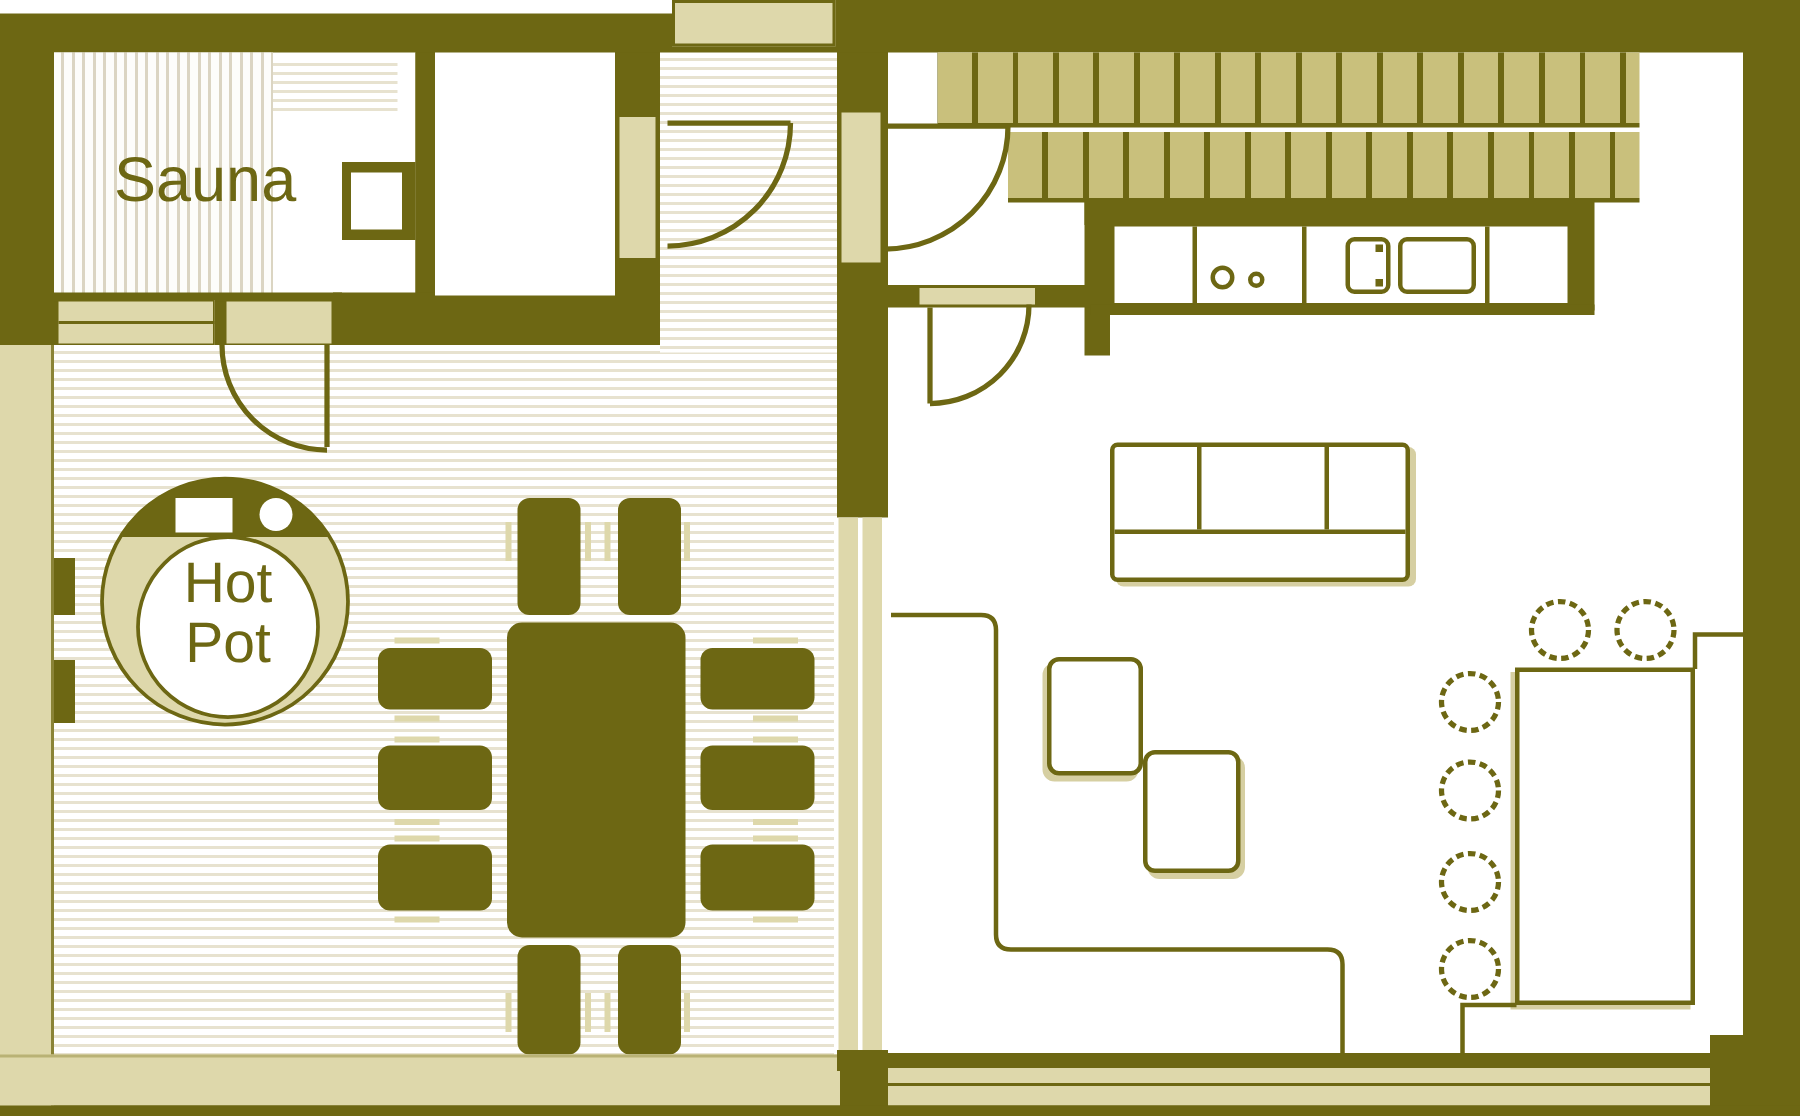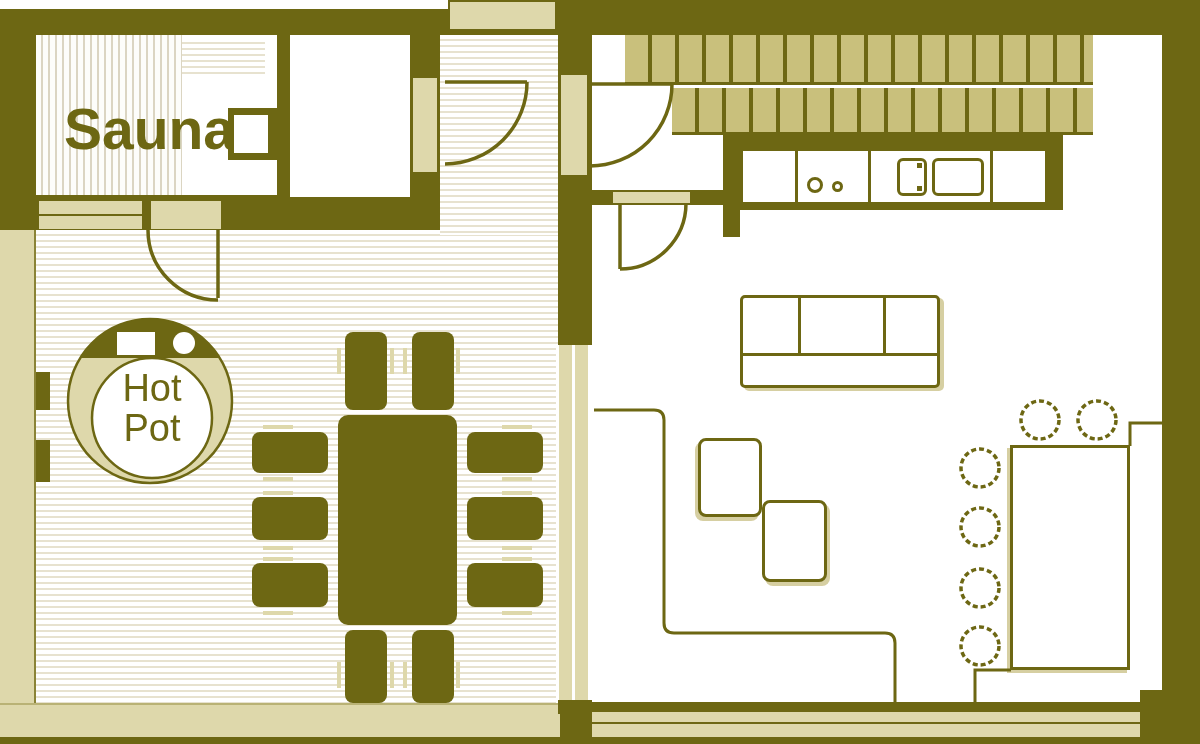--- a/index.html
+++ b/index.html
@@ -30,21 +30,21 @@
 
 <div id="plan">
 
   <div class="abs floor-h" style="left:36px;top:230px;width:522px;height:475px;"></div>
   <div class="abs floor-h" style="left:440px;top:35px;width:118px;height:200px;"></div>
   <div class="abs white" style="left:592px;top:35px;width:570px;height:670px;"></div>
 
   <div class="abs white" style="left:36px;top:35px;width:241px;height:162px;"></div>
   <div class="abs floor-v" style="left:36px;top:35px;width:146px;height:162px;"></div>
   <div class="abs floor-h" style="left:182px;top:38px;width:83px;height:40px;"></div>
-  <div class="abs label" style="left:64px;top:96px;font-size:57px;font-weight:bold;">Sauna</div>
+  <div class="abs label" style="left:76px;top:96px;font-size:42px;">Sauna</div>
   <div class="abs wall" style="left:277px;top:35px;width:14px;height:162px;"></div>
   <div class="abs wall" style="left:228px;top:108px;width:49px;height:52px;"></div>
   <div class="abs white" style="left:234px;top:115px;width:34px;height:38px;"></div>
 
   <div class="abs wall" style="left:36px;top:195px;width:192px;height:6px;"></div>
   <div class="abs wall" style="left:222px;top:195px;width:218px;height:35px;"></div>
   <div class="abs beige" style="left:38px;top:200px;width:105px;height:30px;border:1px solid #6d6713;">
     <div class="abs" style="left:0;top:13px;width:104px;height:2px;background:#6d6713;"></div>
   </div>
   <div class="abs beige" style="left:150px;top:200px;width:72px;height:30px;border:1px solid #6d6713;"></div>

